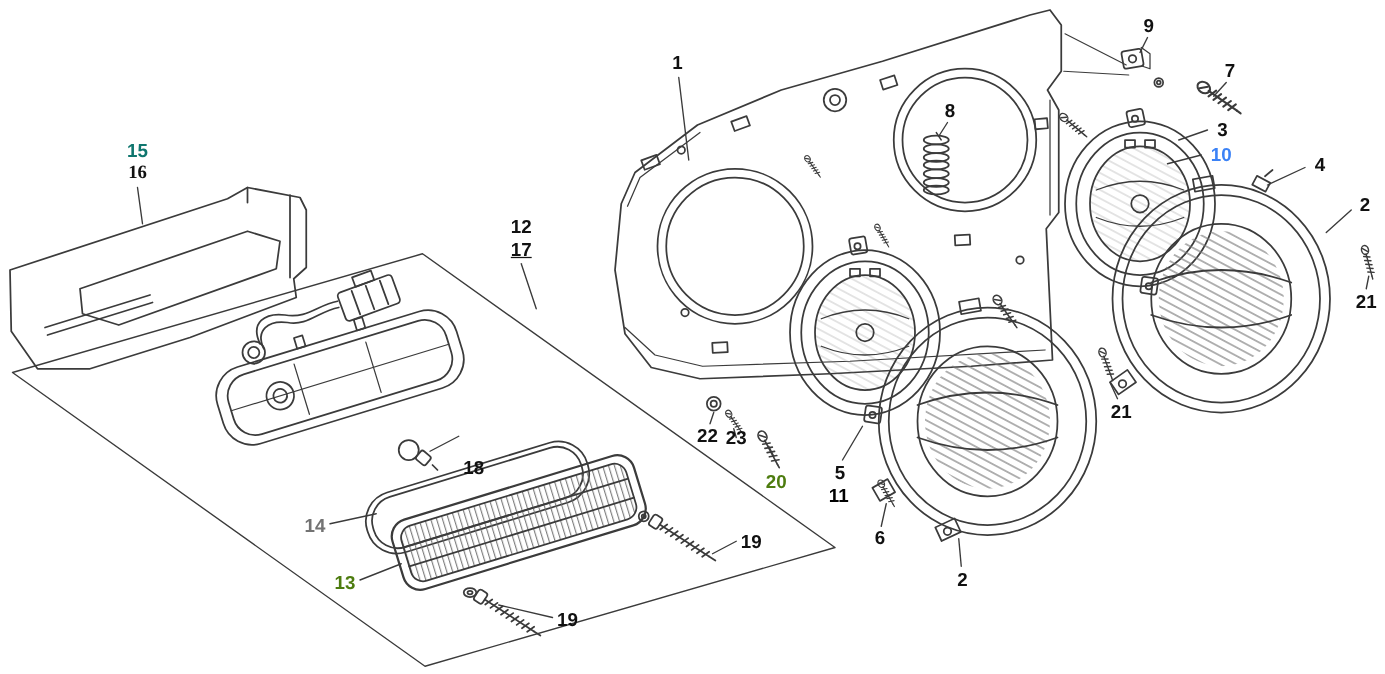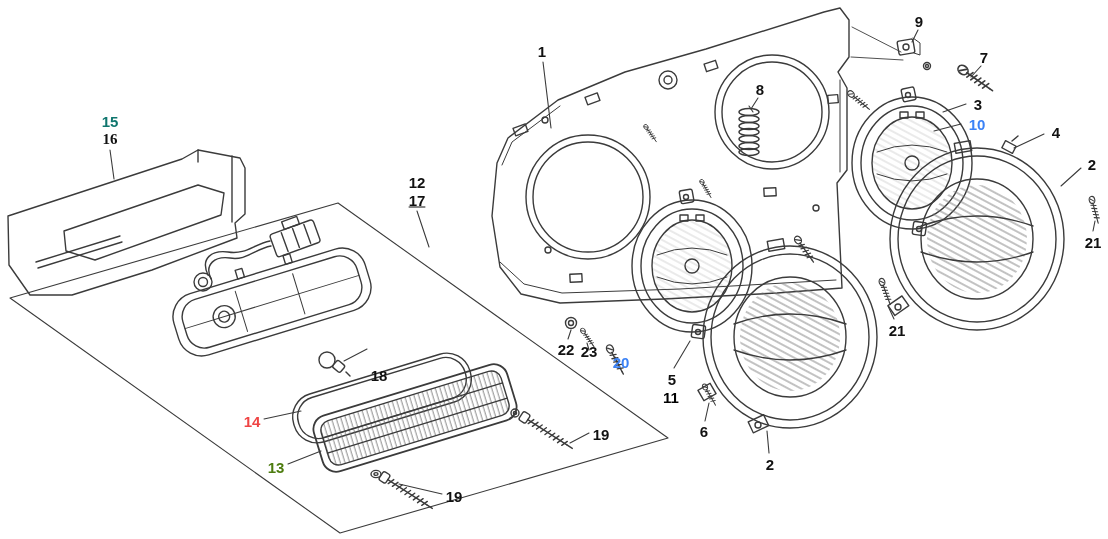--- a/index.html
+++ b/index.html
@@ -294,23 +294,23 @@
       <div class="callout" style="left: 1092px; top: 164px; color: rgb(17, 17, 17);">2</div>
       <div class="callout" style="left: 1093px; top: 242px; color: rgb(17, 17, 17);">21</div>
       <div class="callout" style="left: 897px; top: 330px; color: rgb(17, 17, 17);">21</div>
       <div class="callout" style="left: 110px; top: 121px; color: #0f766e;">15</div>
       <div class="callout" style="left: 110px; top: 139px; color: rgb(17, 17, 17); font-family: Liberation Serif, serif;">16</div>
       <div class="callout" style="left: 417px; top: 182px; color: rgb(17, 17, 17);">12</div>
       <div class="callout" style="left: 417px; top: 200px; color: rgb(17, 17, 17); text-decoration: underline;">17</div>
       <div class="callout" style="left: 379px; top: 347px; color: rgb(17, 17, 17); margin-top: 28px;">18</div>
       <div class="callout" style="left: 566px; top: 349px; color: rgb(17, 17, 17);">22</div>
       <div class="callout" style="left: 589px; top: 351px; color: rgb(17, 17, 17);">23</div>
-      <div class="callout" style="left: 621px; top: 362px; color: #3b82f6;">20</div>
+      <div class="callout" style="left: 621px; top: 386px; color: #4d7c0f;">20</div>
       <div class="callout" style="left: 672px; top: 379px; color: rgb(17, 17, 17);">5</div>
       <div class="callout" style="left: 671px; top: 397px; color: #000000;">11</div>
       <div class="callout" style="left: 704px; top: 431px; color: rgb(17, 17, 17);">6</div>
       <div class="callout" style="left: 770px; top: 464px; color: rgb(17, 17, 17);">2</div>
-      <div class="callout" style="left: 252px; top: 421px; color: #ef4444;">14</div>
+      <div class="callout" style="left: 252px; top: 421px; color: #737373;">14</div>
       <div class="callout" style="left: 276px; top: 467px; color: #4d7c0f;">13</div>
       <div class="callout" style="left: 601px; top: 434px; color: rgb(17, 17, 17);">19</div>
       <div class="callout" style="left: 454px; top: 496px; color: rgb(17, 17, 17);">19</div>
     </div>
 </div>
 
 </body></html>

